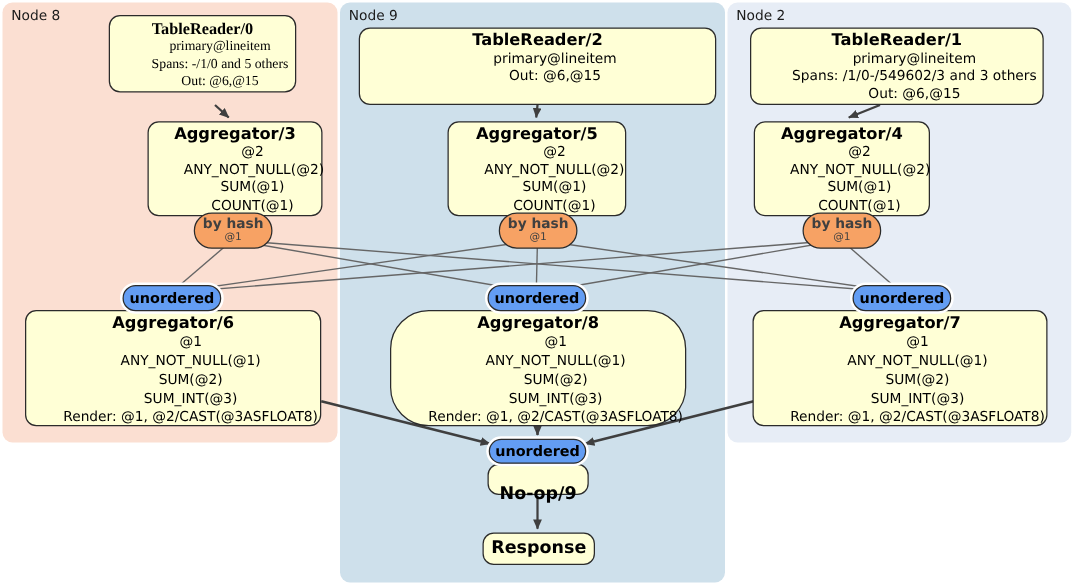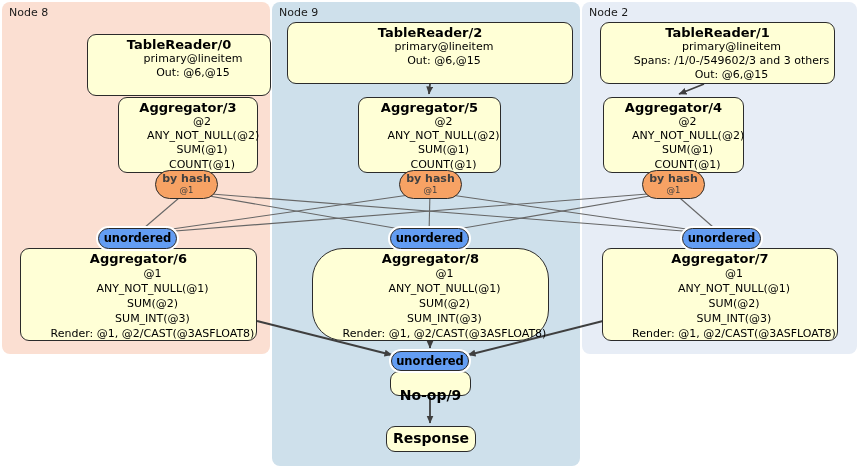--- a/index.html
+++ b/index.html
@@ -14,21 +14,21 @@
   .region-label{position:absolute;left:7px;top:4px;font-size:11px;color:#1a1a1a;}
 
   
   #edges{position:absolute;left:0;top:0;z-index:1;}
 
   
   .box{position:absolute;box-sizing:border-box;background:#ffffd6;border:1.5px solid #2b2b2b;
        border-radius:9px;text-align:center;z-index:2;padding-top:2px;color:#000;}
   .box .title{font-weight:bold;font-size:13px;line-height:15px;white-space:nowrap;}
   .box .line{font-size:11px;line-height:14.2px;white-space:nowrap;padding-left:28px;}
-  .tr0{left:87px;top:34px;width:184px;height:62px;}
+  .tr0{left:87px;top:12px;width:150px;height:62px;font-family:Liberation Serif, serif;}
   .tr2{left:287px;top:22px;width:286px;height:62px;}
   .tr1{left:600px;top:22px;width:235px;height:62px;}
   .agg3{left:118px;top:97px;width:140px;height:76px;}
   .agg5{left:358px;top:97px;width:143px;height:76px;}
   .agg4{left:603px;top:97px;width:141px;height:76px;}
   .aggB .line{line-height:15px;}
   .agg6{left:20px;top:248px;width:237px;height:93px;}
   .agg8{left:312px;top:248px;width:237px;height:93px;border-radius:31px;}
   .agg7{left:602px;top:248px;width:236px;height:93px;}
   .noop{left:390px;top:371px;width:81px;height:25px;padding-top:16px;}
@@ -94,20 +94,21 @@
     <line x1="257" y1="321" x2="392" y2="355" stroke="#3f3f3f" stroke-width="2" marker-end="url(#arrow)"></line>
     <line x1="430" y1="342" x2="430" y2="348" stroke="#3f3f3f" stroke-width="2" marker-end="url(#arrow)"></line>
     <line x1="603" y1="321" x2="468" y2="355" stroke="#3f3f3f" stroke-width="2" marker-end="url(#arrow)"></line>
 
     <line x1="430" y1="397" x2="430" y2="423" stroke="#3f3f3f" stroke-width="1.8" marker-end="url(#arrow)"></line>
   </svg>
 
   <div class="box tr0">
     <div class="title">TableReader/0</div>
     <div class="line">primary@lineitem</div>
+    <div class="line">Spans: -/1/0 and 5 others</div>
     <div class="line">Out: @6,@15</div>
   </div>
   <div class="box agg3">
     <div class="title">Aggregator/3</div>
     <div class="line">@2</div>
     <div class="line">ANY_NOT_NULL(@2)</div>
     <div class="line">SUM(@1)</div>
     <div class="line">COUNT(@1)</div>
   </div>
   <div class="router bh0">

